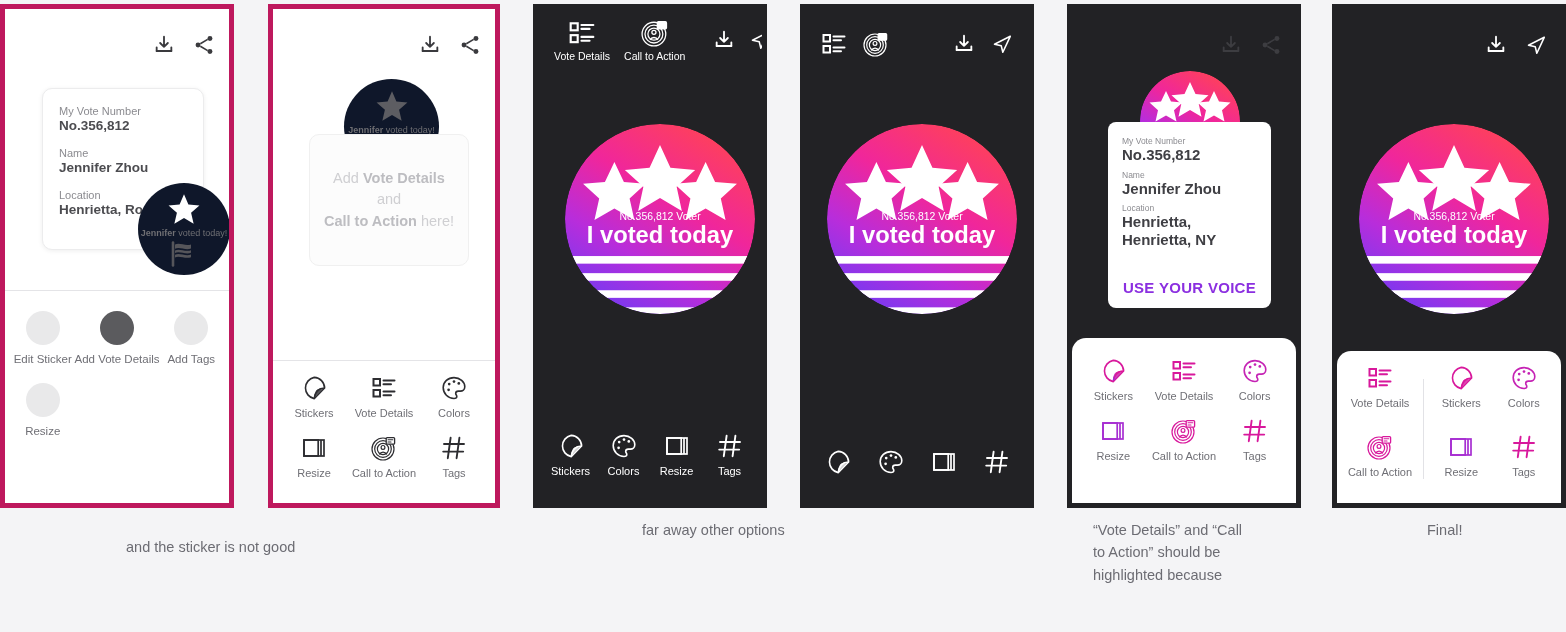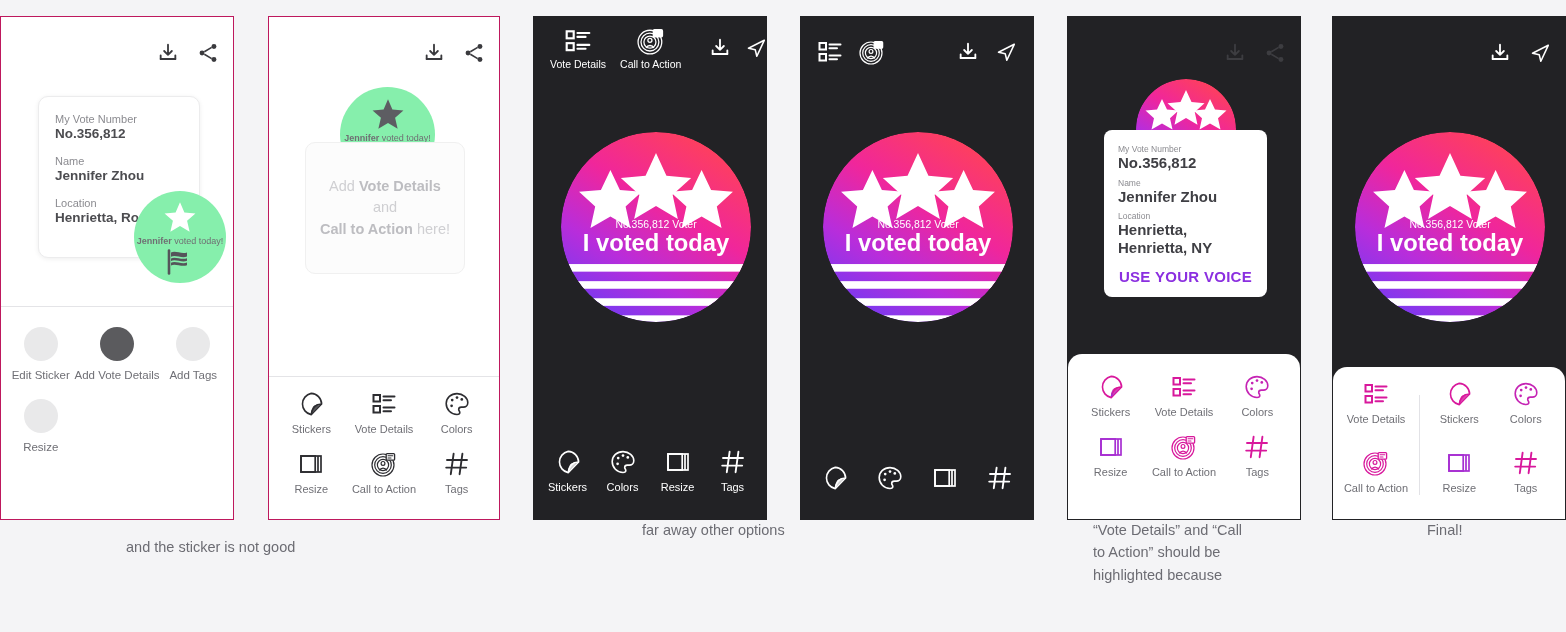--- a/index.html
+++ b/index.html
@@ -6,24 +6,24 @@
   html, body {
     width: 1566px; height: 632px;
     background: #f4f4f6;
     font-family: "Liberation Sans", sans-serif;
     overflow: hidden;
   }
   .board { position: relative; width: 1566px; height: 632px; }
 
   
   .frame {
-    position: absolute; top: 16px;
+    position: absolute; top: 4px;
     overflow: hidden;
     background: #ffffff;
-    border: 1px solid #be185d;
+    border: 5px solid #be185d;
   }
   .frame.dark { background: #222225; border-color: #222225; }
 
   
   .topbar {
     position: absolute; top: 0; left: 0; right: 0; height: 72px;
     display: flex; align-items: center; gap: 18px;
     padding: 0 14px;
   }
   .topbar .spacer { flex: 1 1 auto; }
@@ -47,21 +47,21 @@
     box-shadow: 0 1px 5px rgba(0,0,0,.07);
     padding: 16px 16px 14px 16px;
   }
   .vc-label { font-size: 11px; color: #8b8b90; margin-bottom: 1px; }
   .vc-value { font-size: 13.5px; font-weight: bold; color: #4c4c50; margin-bottom: 14px; }
   .vc-value:last-child { margin-bottom: 0; }
 
   
   .ghost-sticker {
     position: absolute; border-radius: 50%;
-    background: #86efac;
+    background: #0f172a;
     display: flex; flex-direction: column;
     align-items: center; justify-content: center;
   }
   .ghost-sticker .gstar { width: 34px; height: 34px; }
   .ghost-sticker .gtxt { font-size: 9px; color: #6f6f73; margin: 2px 0 3px; }
   .ghost-sticker .gflag { width: 30px; height: 26px; }
 
   
   .ph-card {
     position: absolute;
@@ -107,21 +107,21 @@
   .sticker svg { display: block; width: 100%; height: 100%; }
 
   
   .infocard {
     position: absolute; background: #ffffff; border-radius: 8px;
     padding: 14px 14px 12px;
   }
   .ic-label { font-size: 8.5px; color: #8b8b90; }
   .ic-value { font-size: 15px; font-weight: bold; color: #3f3f44; line-height: 1.18; margin-bottom: 6px; }
   .ic-value.last { margin-bottom: 0; }
-  .ic-cta { font-size: 15px; font-weight: bold; letter-spacing: .3px; text-align: center; margin-top: 11px; }
+  .ic-cta { font-size: 15px; font-weight: bold; letter-spacing: .3px; text-align: center; margin-top: 30px; }
 
   
   .caption {
     position: absolute; font-size: 14.5px; color: #6c6c73; line-height: 1.65;
   }
   .caption.tight { line-height: 1.55; }
 </style>
 </head>
 <body>
 

